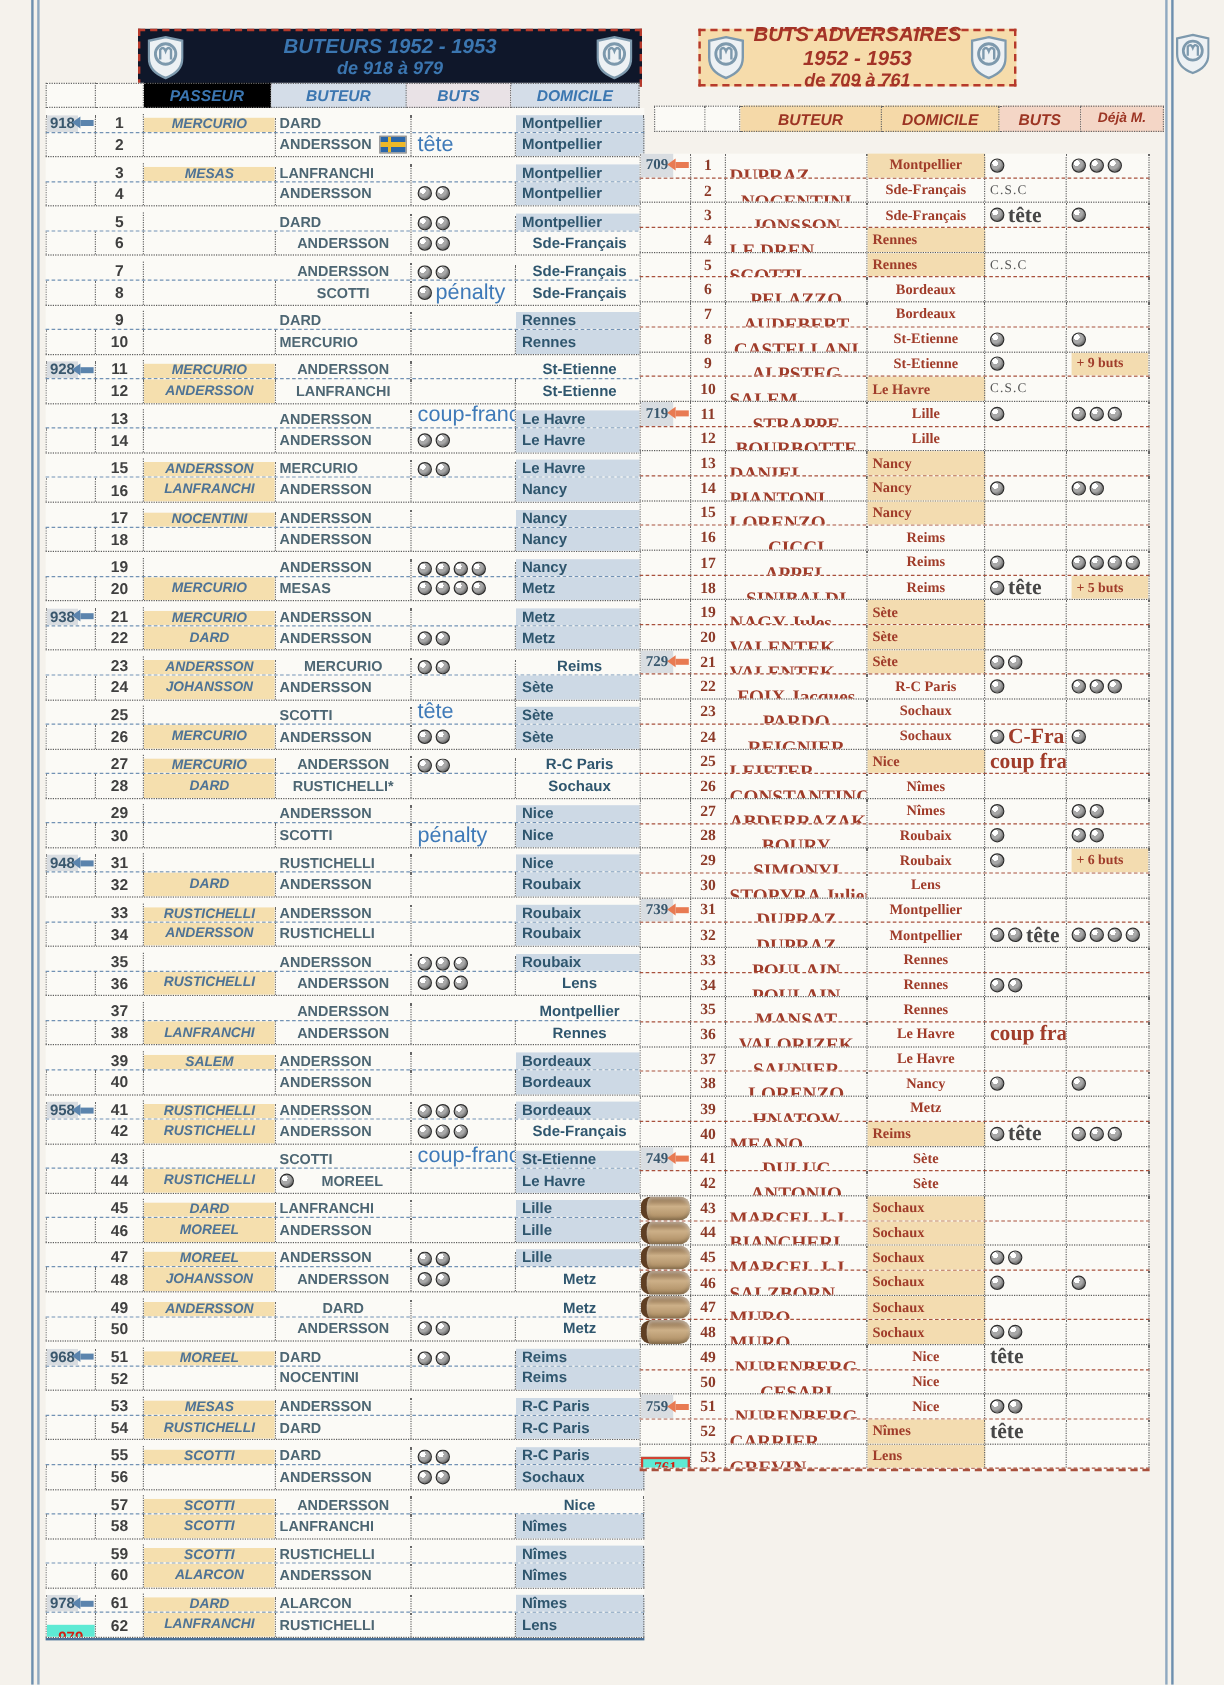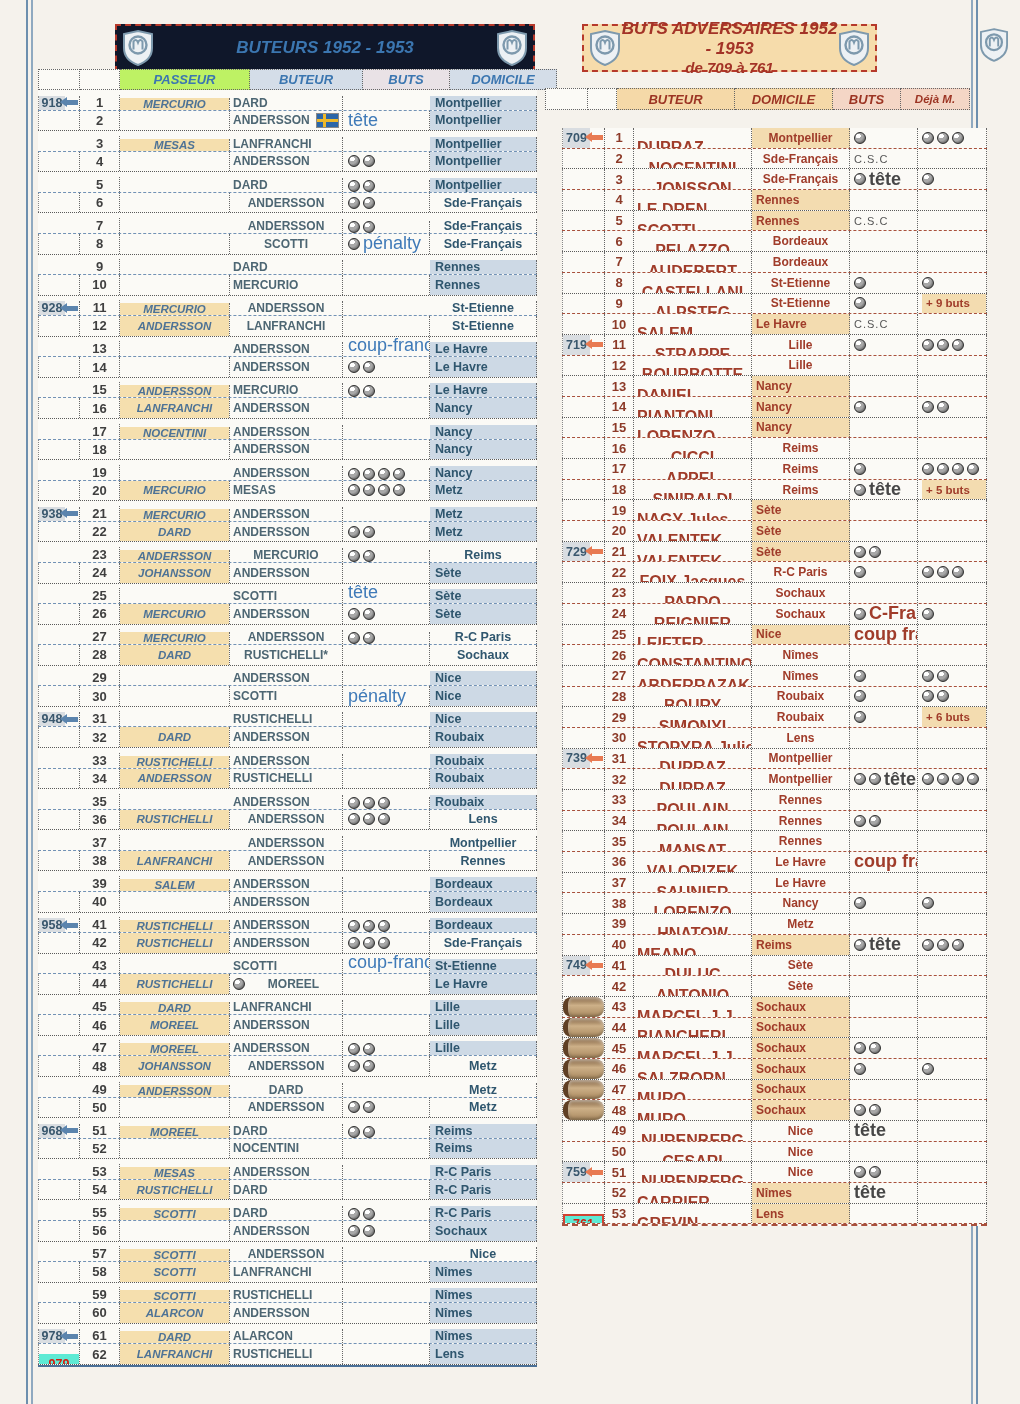--- a/index.html
+++ b/index.html
@@ -9,42 +9,42 @@
     font-family:"Liberation Sans", sans-serif;
   }
   
   .vline{position:absolute;top:0;bottom:0;width:2px;background:#6d8fae;}
   .vline.l1{left:26px;} .vline.l2{left:31px;background:#8fa9c0;}
   .vline.r1{left:971px;background:#8fa9c0;} .vline.r2{left:976px;}
 
   
   .tbox{position:absolute;display:flex;align-items:center;border:2px dashed #b6392b;box-sizing:border-box;padding:0 6px;}
   .tbox.lt{left:115px;top:24px;width:420px;height:48px;background:#0f172a;}
-  .tbox.rt{left:582px;top:24px;width:295px;height:48px;background:#f6dcab;}
+  .tbox.rt{left:582px;top:24px;width:265px;height:48px;background:#f6dcab;}
   .ttext{flex:1;text-align:center;font-style:italic;font-weight:bold;line-height:1.2;}
   .lt .ttext{color:#3b76b0;} .rt .ttext{color:#a33327;}
   .t1{font-size:17px;} .t2{font-size:15px;}
   .shield{width:30px;height:38px;flex:none;}
   .shield svg{width:100%;height:100%;}
   .corner-shield{position:absolute;left:980px;top:27px;width:28px;height:36px;}
 
   
   .hrow{position:absolute;display:flex;height:21px;}
   .hrow .hc{box-sizing:border-box;border:1px dotted #666;border-left:none;display:flex;align-items:center;justify-content:center;
     font-style:italic;font-weight:bold;font-size:13px;overflow:hidden;}
   .hrow .hc:first-child{border-left:1px dotted #666;}
   .lh{left:38px;top:69px;}
   .lh .hc{color:#3b76b0;}
   .rh{left:545px;top:88px;height:22px;}
   .rh .hc{color:#9c3423;}
 
   
   .rows{position:absolute;}
   .lrows{left:38px;top:90px;width:499px;background:#fbfaf6;border-bottom:2px solid #4a7097;}
-  .rrows{left:562px;top:128px;width:425px;background:#fbfaf6;border-bottom:2px dashed #a8503c;}
+  .rrows{left:533px;top:128px;width:425px;background:#fbfaf6;border-bottom:2px dashed #a8503c;font-family:Liberation Serif, serif;}
   .trow{display:flex;box-sizing:border-box;}
   .lrows .trow{height:20.565px;border-bottom:1px dotted #5a5a5a;}
   .lrows .trow.dash{border-bottom:1px dashed #7292b5;align-items:flex-end;}
   .rrows .trow{height:20.7px;border-bottom:1px dotted #5a5a5a;}
   .rrows .trow.dash{border-bottom:1px dashed #a8503c;}
   .c{box-sizing:border-box;border-right:1px dotted #666;display:flex;align-items:center;overflow:hidden;position:relative;}
   .c:first-child{border-left:1px dotted #888;}
 
   
   .lc-mark{width:42px;} .lc-num{width:40px;justify-content:center;}
@@ -109,20 +109,21 @@
 <div class="vline r2"></div>
 
 <div class="tbox lt">
   <span class="shield"><svg viewBox="0 0 30 36">
         <path d="M15 1 L29 4 V18 C29 28 22 32.5 15 35 C8 32.5 1 28 1 18 V4 Z" fill="#edf1f4" stroke="#7d99ad" stroke-width="2"></path>
         <circle cx="15" cy="15" r="8.5" fill="none" stroke="#7d99ad" stroke-width="2.4"></circle>
         <path d="M10.5 19.5 V11.5 C12.5 8.8 14 10 15 12.6 C16 10 17.5 8.8 19.5 11.5 V19.5" stroke="#7d99ad" stroke-width="2" fill="none"></path>
       </svg></span>
   <div class="ttext">
     <div class="t1">BUTEURS 1952 - 1953</div>
+    <div class="t2">de 918 à  979</div>
   </div>
   <span class="shield"><svg viewBox="0 0 30 36">
         <path d="M15 1 L29 4 V18 C29 28 22 32.5 15 35 C8 32.5 1 28 1 18 V4 Z" fill="#edf1f4" stroke="#7d99ad" stroke-width="2"></path>
         <circle cx="15" cy="15" r="8.5" fill="none" stroke="#7d99ad" stroke-width="2.4"></circle>
         <path d="M10.5 19.5 V11.5 C12.5 8.8 14 10 15 12.6 C16 10 17.5 8.8 19.5 11.5 V19.5" stroke="#7d99ad" stroke-width="2" fill="none"></path>
       </svg></span>
 </div>
 
 <div class="tbox rt">
   <span class="shield"><svg viewBox="0 0 30 36">
@@ -143,21 +144,21 @@
 
 <span class="shield corner-shield"><svg viewBox="0 0 30 36">
       <path d="M15 1 L29 4 V18 C29 28 22 32.5 15 35 C8 32.5 1 28 1 18 V4 Z" fill="#edf1f4" stroke="#7d99ad" stroke-width="2"></path>
       <circle cx="15" cy="15" r="8.5" fill="none" stroke="#7d99ad" stroke-width="2.4"></circle>
       <path d="M10.5 19.5 V11.5 C12.5 8.8 14 10 15 12.6 C16 10 17.5 8.8 19.5 11.5 V19.5" stroke="#7d99ad" stroke-width="2" fill="none"></path>
     </svg></span>
 
 <div class="hrow lh">
   <div class="hc" style="width:42px;background:#fbfaf6;"></div>
   <div class="hc" style="width:40px;background:#fbfaf6;"></div>
-  <div class="hc" style="width:130px;background:#bef264;">PASSEUR</div>
+  <div class="hc" style="width:106px;background:#000000;">PASSEUR</div>
   <div class="hc" style="width:113px;background:#d4dde8;">BUTEUR</div>
   <div class="hc" style="width:87px;background:#e9e2e6;">BUTS</div>
   <div class="hc" style="width:107px;background:#d4dde8;">DOMICILE</div>
 </div>
 
 <div class="hrow rh">
   <div class="hc" style="width:43px;background:#fbfaf6;"></div>
   <div class="hc" style="width:29px;background:#fbfaf6;"></div>
   <div class="hc" style="width:118px;background:#f5d9a8;">BUTEUR</div>
   <div class="hc" style="width:98px;background:#f5d9a8;">DOMICILE</div>

